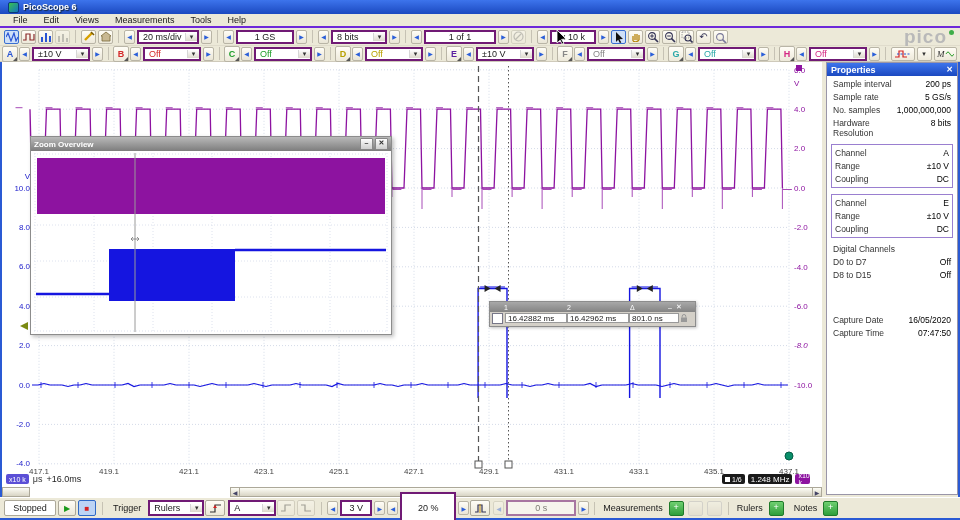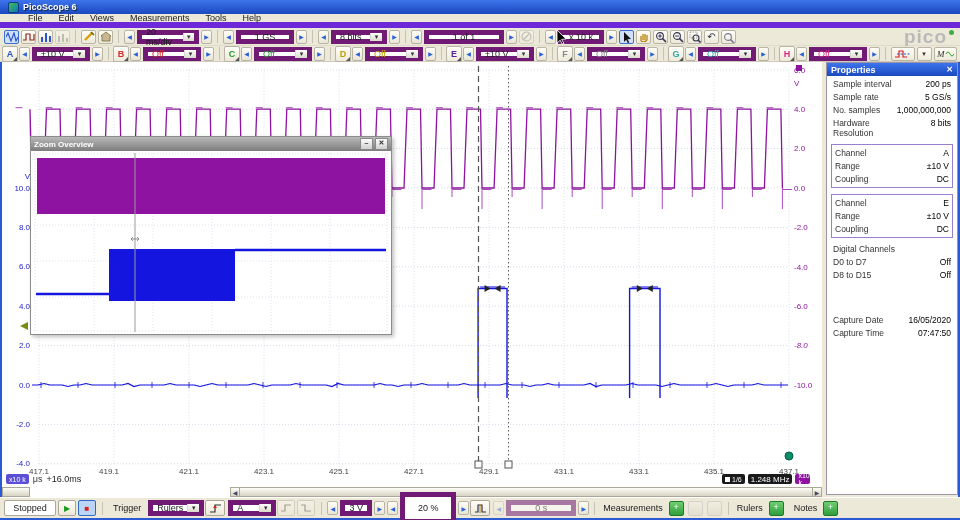--- a/index.html
+++ b/index.html
@@ -9,34 +9,34 @@
   
   #frame-left,#frame-right{top:14px;bottom:0;width:2px;background:#2a5ad4}
   #frame-left{left:0}#frame-right{right:0}
   #frame-bottom{left:0;right:0;bottom:0;height:2px;background:#2a5ad4}
   
   #titlebar{left:0;top:0;width:960px;height:14px;background:linear-gradient(#3d74ec,#1b49c0);
             display:flex;align-items:center;padding-left:8px;box-sizing:border-box}
   #titlebar .title{color:#fff;font-weight:bold;font-size:9px;margin-left:4px;text-shadow:1px 1px 1px #123}
   .appicon{width:9px;height:9px;background:linear-gradient(135deg,#39c24b,#1273c4);border-radius:2px;border:1px solid #0a3a7a}
   
-  #menubar{left:0;top:14px;width:960px;height:14px;background:#ece9d8;border-bottom:6px solid #6d28d9;
-           display:flex;align-items:center;padding-left:20px;box-sizing:border-box}
+  #menubar{left:0;top:14px;width:960px;height:14px;background:#ece9d8;border-bottom:2px solid #6d28d9;
+           display:flex;align-items:center;padding-left:5px;box-sizing:border-box}
   .menu-item{padding:1px 8px;cursor:default}
   
   .toolbar{left:0;width:960px;background:#ece9d8;display:flex;align-items:center;box-sizing:border-box}
   #toolbar1{top:28px;height:18px;padding:0 3px;border-bottom:1px solid #e0dccc}
   #toolbar2{top:46px;height:16px;padding:0 2px;border-bottom:1px solid #cfcabb}
   .tbtn{height:14px;min-width:15px;display:flex;align-items:center;justify-content:center;
         background:linear-gradient(#fffdf6,#ede9da);border:1px solid #b9b5a6;border-radius:2px;margin:0 1px;box-sizing:border-box}
   .tbtn.sel{background:#cfe0f8;border-color:#3a6fd0}
   .tbtn.dis{opacity:.45}
   .arrbtn{width:11px;height:14px;font-size:6px;color:#2b5fd9;display:flex;align-items:center;justify-content:center;
           background:linear-gradient(#fffdf6,#e9e5d6);border:1px solid #b9b5a6;border-radius:2px;margin:0 1px;box-sizing:border-box}
-  .dd{height:14px;background:#fff;border:5px solid #701a75;display:flex;align-items:center;
+  .dd{height:14px;background:#fff;border:2px solid #701a75;display:flex;align-items:center;
       padding-left:4px;box-sizing:border-box;margin:0 1px}
   .dd .caret{margin-left:auto;width:11px;text-align:center;font-size:7px;color:#333;border-left:1px solid #d6d6d6;background:linear-gradient(#fefefe,#dcd8cc)}
   .dd.noc{justify-content:center;padding-left:0}
   .sep{width:1px;height:13px;background:#c6c2b4;margin:0 4px}
   .chletter{width:14px;height:14px;font-weight:bold;font-size:9px;display:flex;align-items:center;justify-content:center;
             background:linear-gradient(#fffdf6,#ede9da);border:1px solid #b9b5a6;border-radius:2px;position:relative}
   .chletter i{position:absolute;right:0;bottom:0;width:0;height:0;border-left:4px solid transparent;border-bottom:4px solid #555}
   #pico-logo{margin-left:auto;margin-right:10px;color:#b9b9b9;font-weight:bold;font-size:19px;letter-spacing:1px;position:relative;line-height:14px}
   #pico-logo b{position:absolute;right:-7px;top:0;width:5px;height:5px;border-radius:50%;background:#3fae49}
   
@@ -154,21 +154,21 @@
   <span class="arrbtn">▶</span>
   <span class="sep"></span>
   <span class="arrbtn">◀</span>
   <span class="dd" style="width:56px">
     <span>8 bits</span>
       <span class="caret">▾</span>
     </span>
   <span class="arrbtn">▶</span>
   <span class="sep"></span>
   <span class="arrbtn">◀</span>
-  <span class="dd noc" style="width:80px">
+  <span class="dd noc" style="width:72px">
     <span>1 of 1</span>
     </span>
   <span class="arrbtn">▶</span>
   <span class="tbtn dis">
     <svg width="11" height="11">
         <circle cx="5.5" cy="5.5" r="4.5" fill="none" stroke="#888" stroke-width="1.2"></circle>
         <line x1="2.5" y1="8.5" x2="8.5" y2="2.5" stroke="#888" stroke-width="1.2"></line>
       </svg>
     </span>
   <span class="sep"></span>
@@ -444,20 +444,40 @@
       <g>
         <line x1="2" y1="141" x2="75" y2="141" stroke-width="2.5" stroke="#1515e0"></line>
         <rect x="75" y="96" width="126" height="52" fill="#1515e0"></rect>
         <line x1="201" y1="97" x2="352" y2="97" stroke-width="2.5" stroke="#1515e0"></line>
       </g>
       <line x1="101" y1="0" x2="101" y2="179" stroke="#9a9a9a" stroke-width="1"></line>
       <path d="M97,86 h8 M99,84 l-2,2 2,2 M103,84 l2,2 -2,2" stroke="#777" fill="none" stroke-width="0.8"></path>
     </svg>
   </div>
 
+  <div class="abs" id="rulerbox">
+    <div class="hdr">
+      <span style="width:14px"></span>
+      <span style="width:63px">1</span>
+      <span style="width:63px">2</span>
+      <span style="width:38px">Δ</span>
+      <span style="margin-right:4px">–</span>
+      <span>✕</span>
+    </div>
+    <div class="row">
+      <span style="width:9px;height:9px;background:#fff;border:1px solid #778;margin:0 2px"></span>
+      <span class="rcell" style="width:62px">16.42882 ms</span>
+      <span class="rcell" style="width:62px">16.42962 ms</span>
+      <span class="rcell" style="width:50px">801.0 ns</span>
+      <svg width="10" height="10">
+          <rect x="2" y="4.5" width="6" height="4.5" fill="#999"></rect>
+          <path d="M3.2,4.5 v-1.2 a1.8,1.8 0 0 1 3.6,0 v1.2" fill="none" stroke="#999" stroke-width="1"></path>
+        </svg>
+    </div>
+  </div>
 </div>
 
 <div class="abs" id="props">
   <div class="ptitle">
     <span>Properties</span>
     <span class="x">✕</span>
   </div>
   <div class="prow">
     <span class="lab">Sample interval</span>
       <span class="val">200 ps</span>

